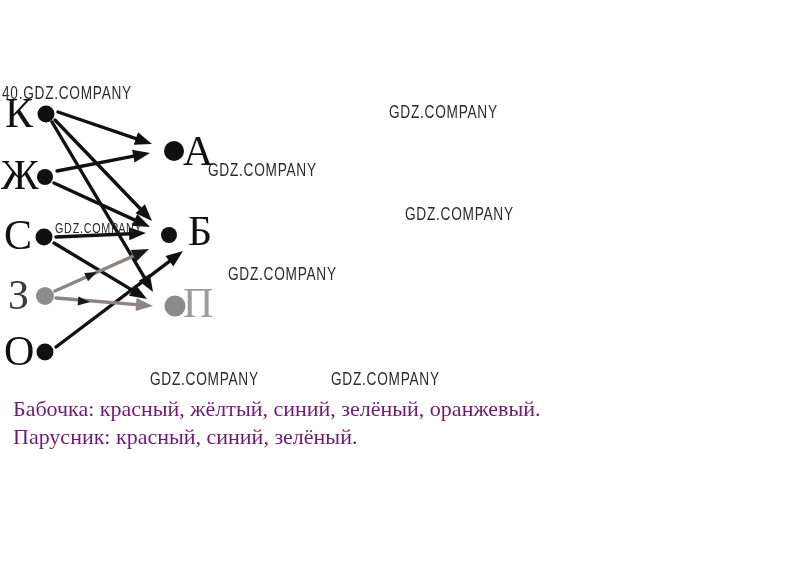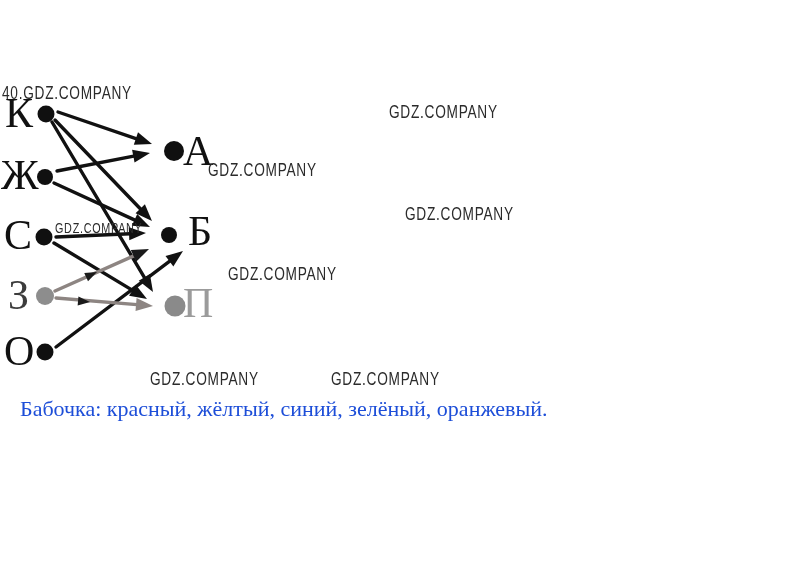--- a/index.html
+++ b/index.html
@@ -11,22 +11,22 @@
   .letter{
     position:absolute;font-family:"Liberation Serif",serif;
     font-size:42px;line-height:1;white-space:nowrap;
   }
   .wm{
     position:absolute;font-family:"Liberation Sans",sans-serif;
     color:#2b2b2b;transform:scaleX(0.72);transform-origin:0 0;
     white-space:nowrap;letter-spacing:1px;line-height:1;
   }
   .ans{
-    position:absolute;left:20px;top:395px;
-    font-size:22px;line-height:27.5px;color:#1d4ed8;white-space:nowrap;
+    position:absolute;left:13px;top:395px;
+    font-size:22px;line-height:27.5px;color:#701a75;white-space:nowrap;
   }
 </style>
 </head>
 <body>
 
 <div class="canvas">
   <svg id="arrow-svg" viewBox="0 0 811 571">
       <line x1="58" y1="112" x2="142.53350093949857" y2="140.77736202195695" stroke="#111111" stroke-width="3.4" stroke-linecap="round"></line>
       <polygon points="0,0 -17,6.5 -17,-6.5" transform="translate(152,144) rotate(18.799885158652657)" fill="#111111"></polygon>
       <line x1="57" y1="171" x2="140.1822014940972" y2="154.9002190656586" stroke="#111111" stroke-width="3.4" stroke-linecap="round"></line>
@@ -73,14 +73,15 @@
       <div class="wm" style="left: 389px; top: 102px; font-size: 19px;">GDZ.COMPANY</div>
       <div class="wm" style="left: 208px; top: 160px; font-size: 19px;">GDZ.COMPANY</div>
       <div class="wm" style="left: 55px; top: 220px; font-size: 15px;">GDZ.COMPANY</div>
       <div class="wm" style="left: 405px; top: 204px; font-size: 19px;">GDZ.COMPANY</div>
       <div class="wm" style="left: 228px; top: 264px; font-size: 19px;">GDZ.COMPANY</div>
       <div class="wm" style="left: 150px; top: 369px; font-size: 19px;">GDZ.COMPANY</div>
       <div class="wm" style="left: 331px; top: 369px; font-size: 19px;">GDZ.COMPANY</div>
     </div>
   <div id="answer-block" class="ans">
       <div>Бабочка: красный, жёлтый, синий, зелёный, оранжевый.</div>
+      <div>Парусник: красный, синий, зелёный.</div>
     </div>
 </div>
 
 </body></html>

